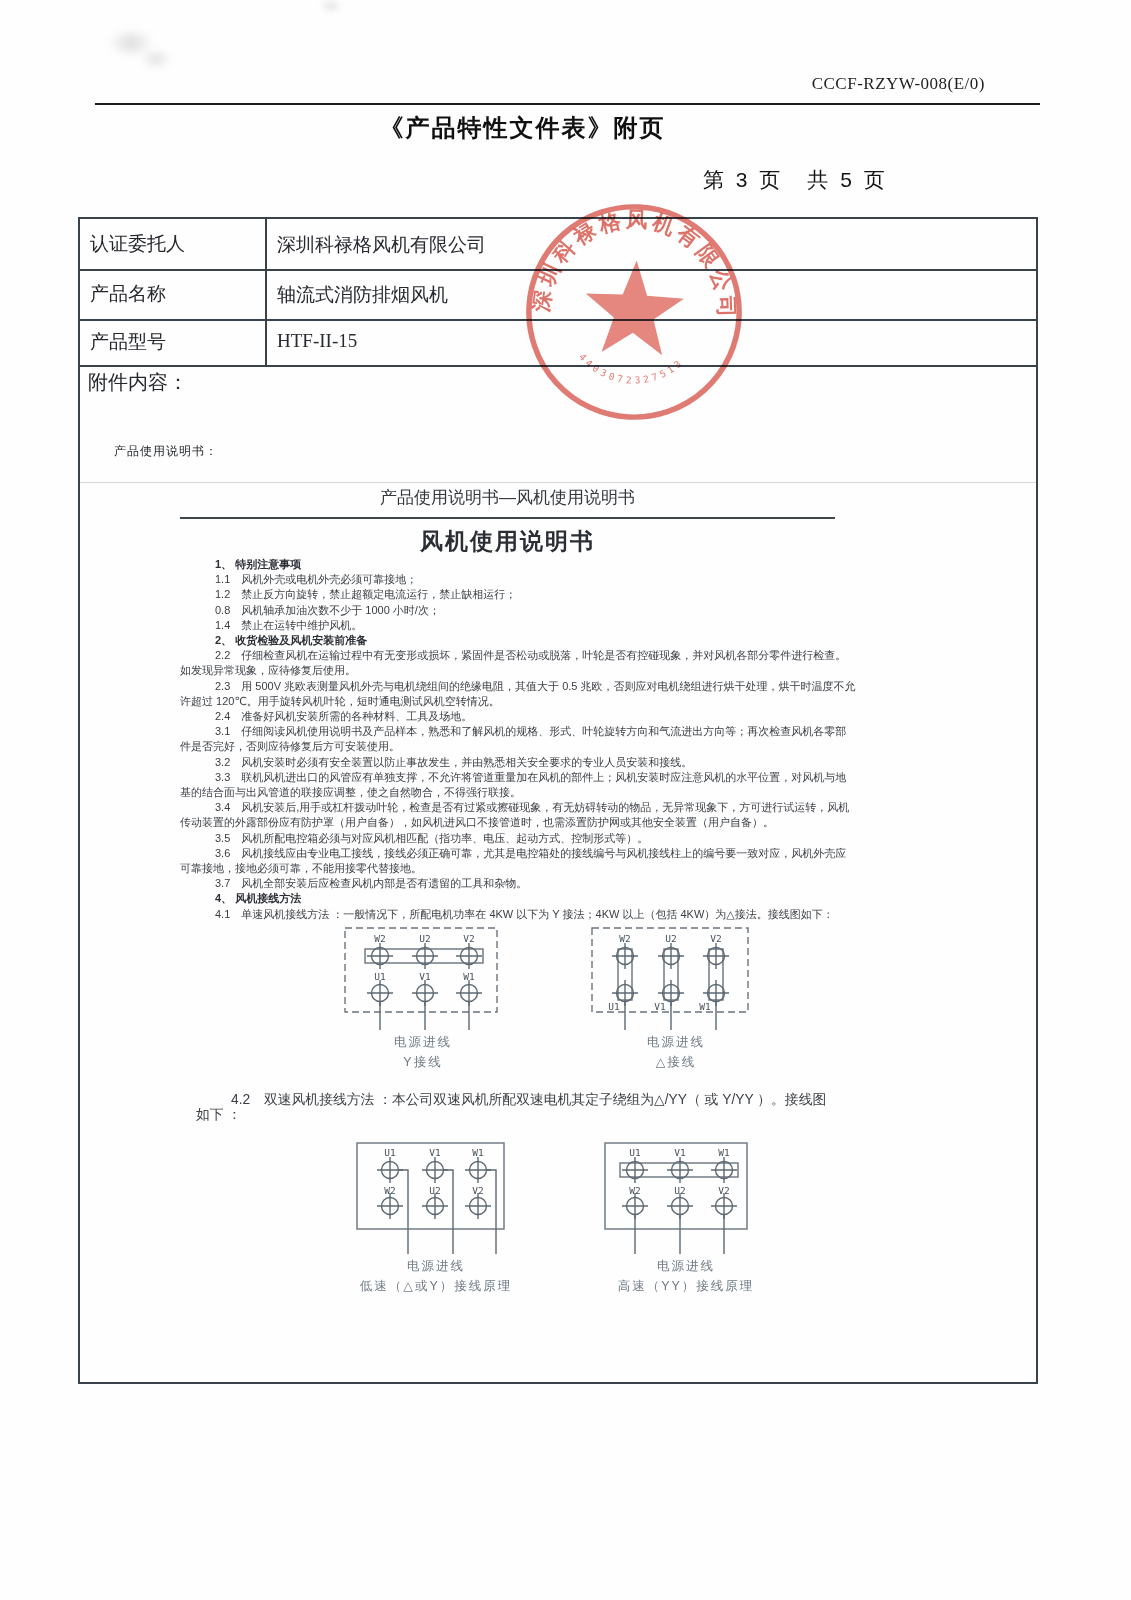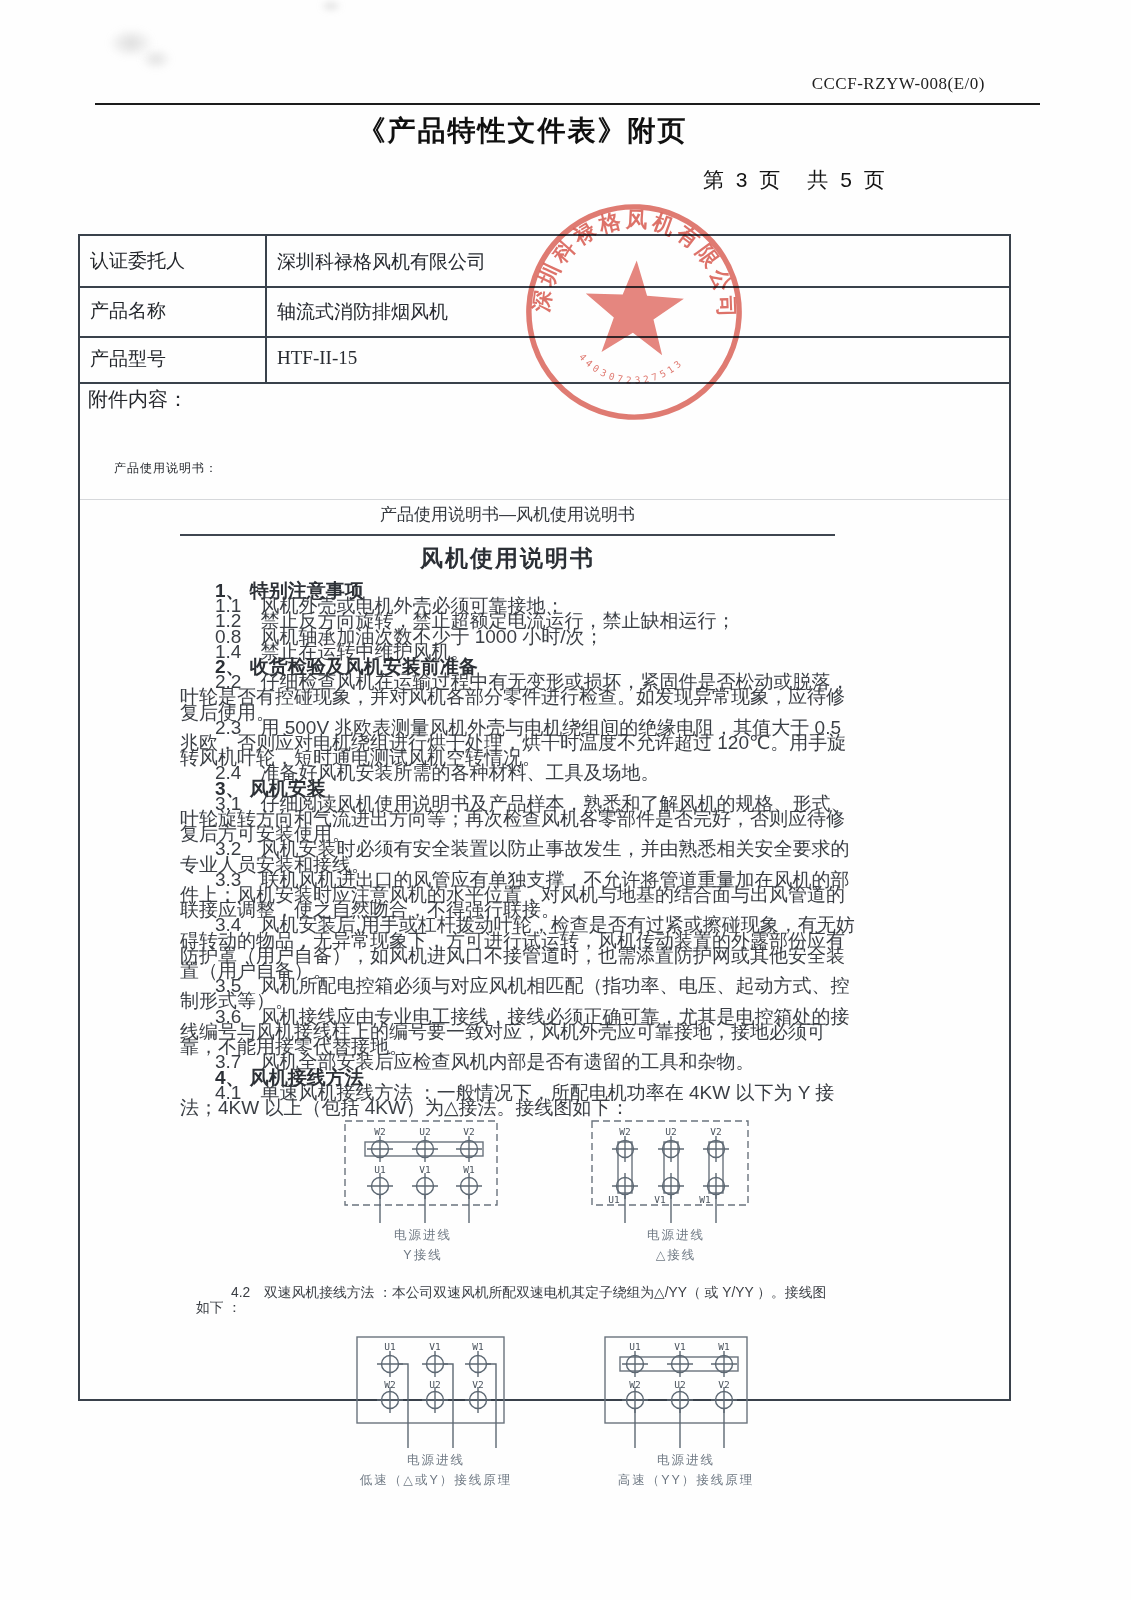--- a/index.html
+++ b/index.html
@@ -8,43 +8,43 @@
     background:#fefefe;overflow:hidden;
     font-family:"Liberation Sans","DejaVu Sans",sans-serif;color:#2f2f2f;
   }
   
   .smudge{position:absolute;border-radius:50%;filter:blur(3px);pointer-events:none;}
   
   .doc-code{position:absolute;top:74px;right:146px;font-family:"Liberation Serif","DejaVu Serif",serif;
     font-size:17px;color:#1e1e1e;letter-spacing:.5px;}
   .head-rule{position:absolute;left:95px;top:103px;width:945px;height:2px;background:#1c1c1c;}
   .main-title{position:absolute;left:0;top:112px;width:1045px;text-align:center;
-    font-size:28px;font-weight:bold;color:#101010;letter-spacing:2px;}
+    font-size:24px;font-weight:bold;color:#101010;letter-spacing:2px;}
   .page-info{position:absolute;left:703px;top:166px;font-size:21px;color:#141414;letter-spacing:3px;}
   
-  .form-box{position:absolute;left:78px;top:234px;width:929px;height:1163px;
-    border:2px solid #39414b;}
+  .form-box{position:absolute;left:78px;top:217px;width:929px;height:1163px;
+    border:2px solid #39414b;padding-left:27px;}
   .hline{position:absolute;left:0;width:100%;height:2px;background:#39414b;}
   .vline{position:absolute;top:0;width:2px;background:#39414b;}
   .faint-line{position:absolute;left:0;width:100%;height:1px;background:#d6d8db;}
   .cell-label{position:absolute;left:10px;font-size:19px;color:#23262b;}
   .cell-value{position:absolute;left:120px;font-size:19px;color:#272a30;
     font-family:"Liberation Serif","DejaVu Serif",serif;}
   .att-label{position:absolute;left:8px;font-size:20px;color:#23262b;}
   .att-item{position:absolute;left:34px;font-size:12px;color:#23262b;letter-spacing:1px;}
   
   .stamp{position:absolute;left:515px;top:192px;width:238px;height:240px;
     mix-blend-mode:multiply;opacity:.92;pointer-events:none;}
   
   .manual{position:absolute;left:100px;top:267px;width:676px;}
   .manual-header{width:655px;text-align:center;font-size:17px;color:#33373d;
     padding-bottom:8px;border-bottom:2px solid #3f4650;}
   .manual-title{width:655px;text-align:center;font-size:23px;font-weight:bold;
     color:#2b2f35;margin-top:7px;letter-spacing:2px;}
-  .manual-body{margin-top:9px;font-size:19px;line-height:15.2px;color:#3a3e44;}
+  .manual-body{font-size:11px;line-height:15.2px;color:#3a3e44;}
   .manual-body p{margin:0;text-indent:35px;}
   .manual-body p.bold{font-weight:bold;color:#2c3036;}
   .mp-extra{margin:16px;text-indent:35px;font-size:13.8px;line-height:15.2px;color:#3a3e44;}
   
   .diag-row{position:relative;height:154px;}
   .diag{position:absolute;top:0;width:176px;}
   .diag svg{display:block;}
   .diag-cap{width:176px;text-align:center;font-size:12.5px;line-height:20px;
     color:#6e7883;letter-spacing:2px;}
   .wire{stroke:#5d6873;stroke-width:1.4;fill:none;}
@@ -90,21 +90,20 @@
       <div class="manual-body">
           <p class="bold">1、 特别注意事项</p>
           <p>1.1　风机外壳或电机外壳必须可靠接地；</p>
           <p>1.2　禁止反方向旋转，禁止超额定电流运行，禁止缺相运行；</p>
           <p>0.8　风机轴承加油次数不少于 1000 小时/次；</p>
           <p>1.4　禁止在运转中维护风机。</p>
           <p class="bold">2、 收货检验及风机安装前准备</p>
           <p>2.2　仔细检查风机在运输过程中有无变形或损坏，紧固件是否松动或脱落，叶轮是否有控碰现象，并对风机各部分零件进行检查。如发现异常现象，应待修复后使用。</p>
           <p>2.3　用 500V 兆欧表测量风机外壳与电机绕组间的绝缘电阻，其值大于 0.5 兆欧，否则应对电机绕组进行烘干处理，烘干时温度不允许超过 120℃。用手旋转风机叶轮，短时通电测试风机空转情况。</p>
           <p>2.4　准备好风机安装所需的各种材料、工具及场地。</p>
-          <p class="bold">3、 风机安装</p>
           <p>3.1　仔细阅读风机使用说明书及产品样本，熟悉和了解风机的规格、形式、叶轮旋转方向和气流进出方向等；再次检查风机各零部件是否完好，否则应待修复后方可安装使用。</p>
           <p>3.2　风机安装时必须有安全装置以防止事故发生，并由熟悉相关安全要求的专业人员安装和接线。</p>
           <p>3.3　联机风机进出口的风管应有单独支撑，不允许将管道重量加在风机的部件上；风机安装时应注意风机的水平位置，对风机与地基的结合面与出风管道的联接应调整，使之自然吻合，不得强行联接。</p>
           <p>3.4　风机安装后,用手或杠杆拨动叶轮，检查是否有过紧或擦碰现象，有无妨碍转动的物品，无异常现象下，方可进行试运转，风机传动装置的外露部份应有防护罩（用户自备），如风机进风口不接管道时，也需添置防护网或其他安全装置（用户自备）。</p>
           <p>3.5　风机所配电控箱必须与对应风机相匹配（指功率、电压、起动方式、控制形式等）。</p>
           <p>3.6　风机接线应由专业电工接线，接线必须正确可靠，尤其是电控箱处的接线编号与风机接线柱上的编号要一致对应，风机外壳应可靠接地，接地必须可靠，不能用接零代替接地。</p>
           <p>3.7　风机全部安装后应检查风机内部是否有遗留的工具和杂物。</p>
           <p class="bold">4、 风机接线方法</p>
           <p>4.1　单速风机接线方法 ：一般情况下，所配电机功率在 4KW 以下为 Y 接法；4KW 以上（包括 4KW）为△接法。接线图如下：</p>
         </div>

